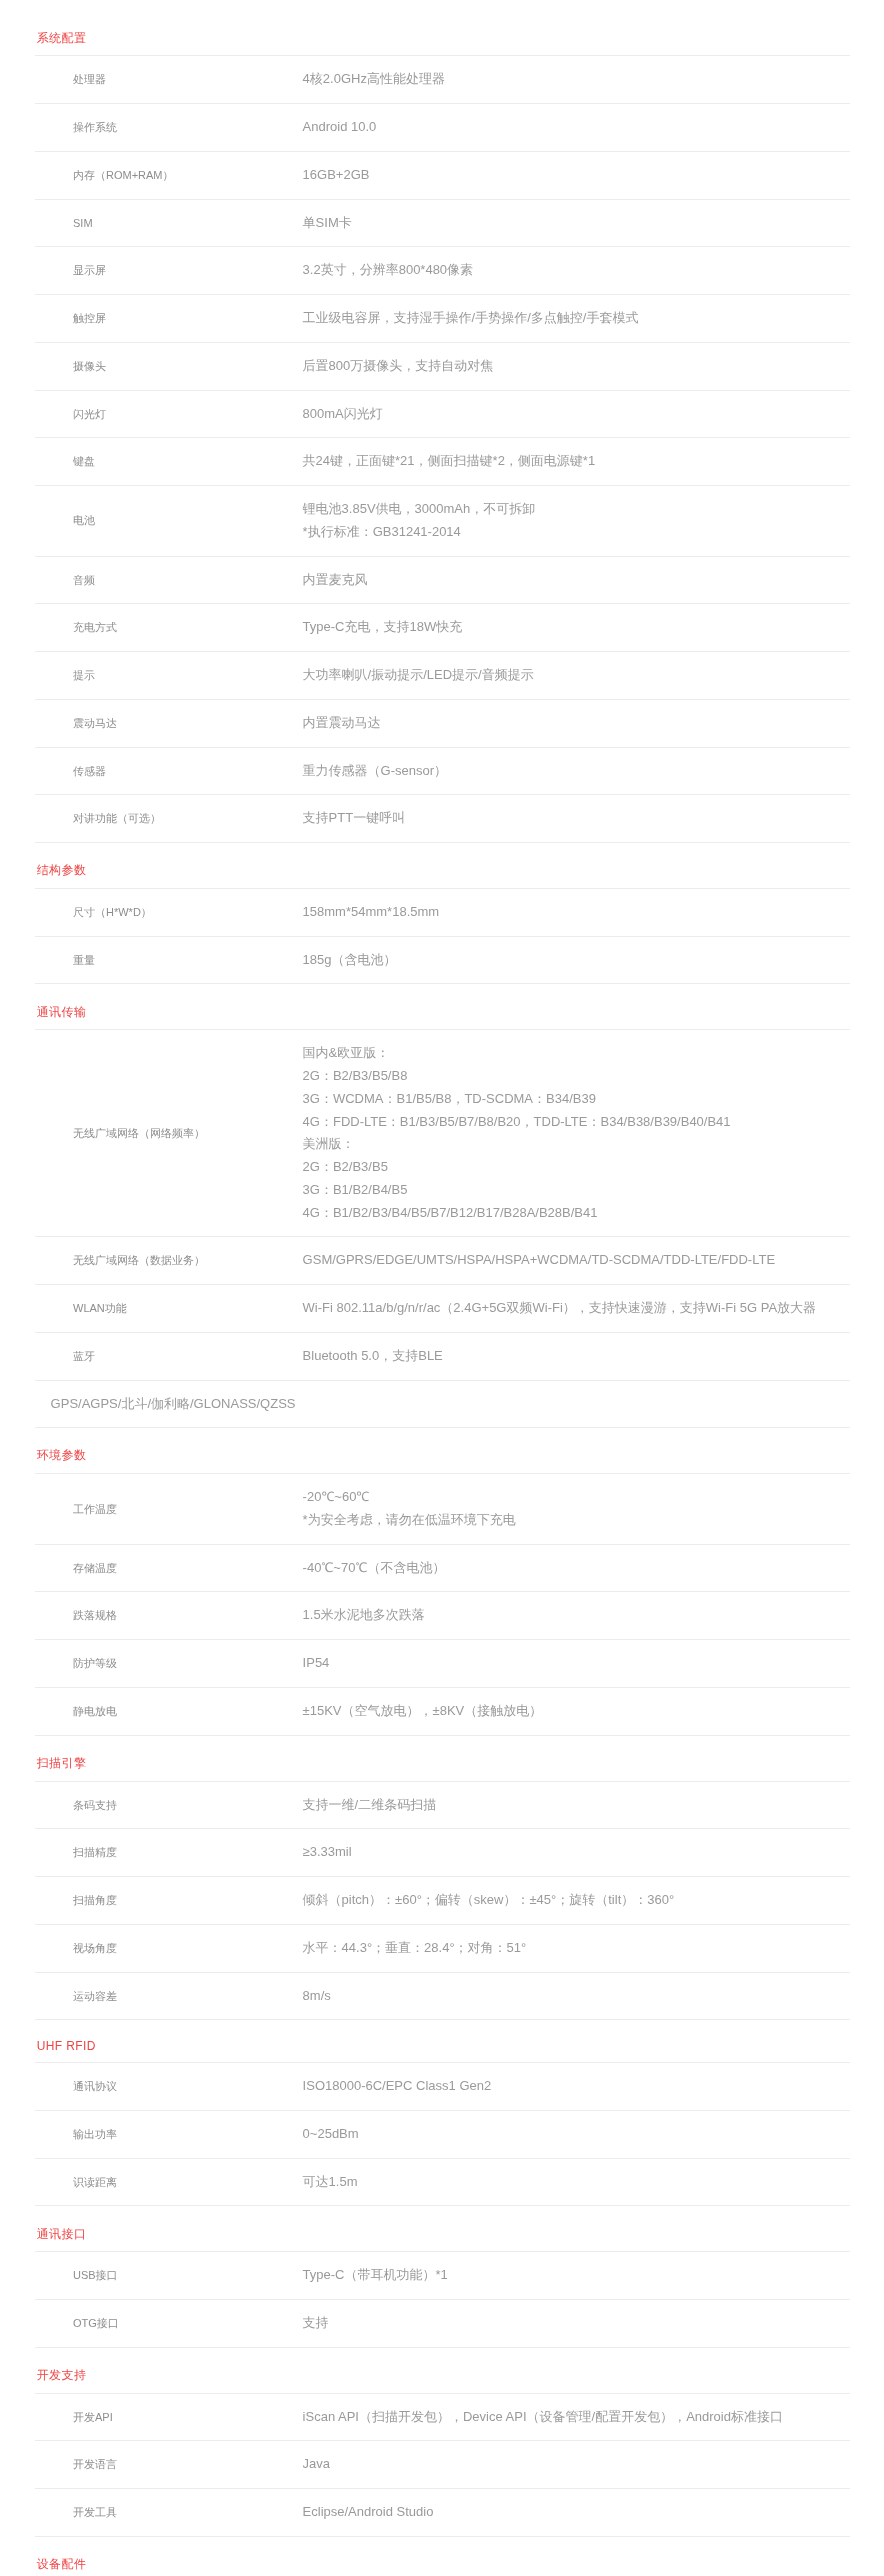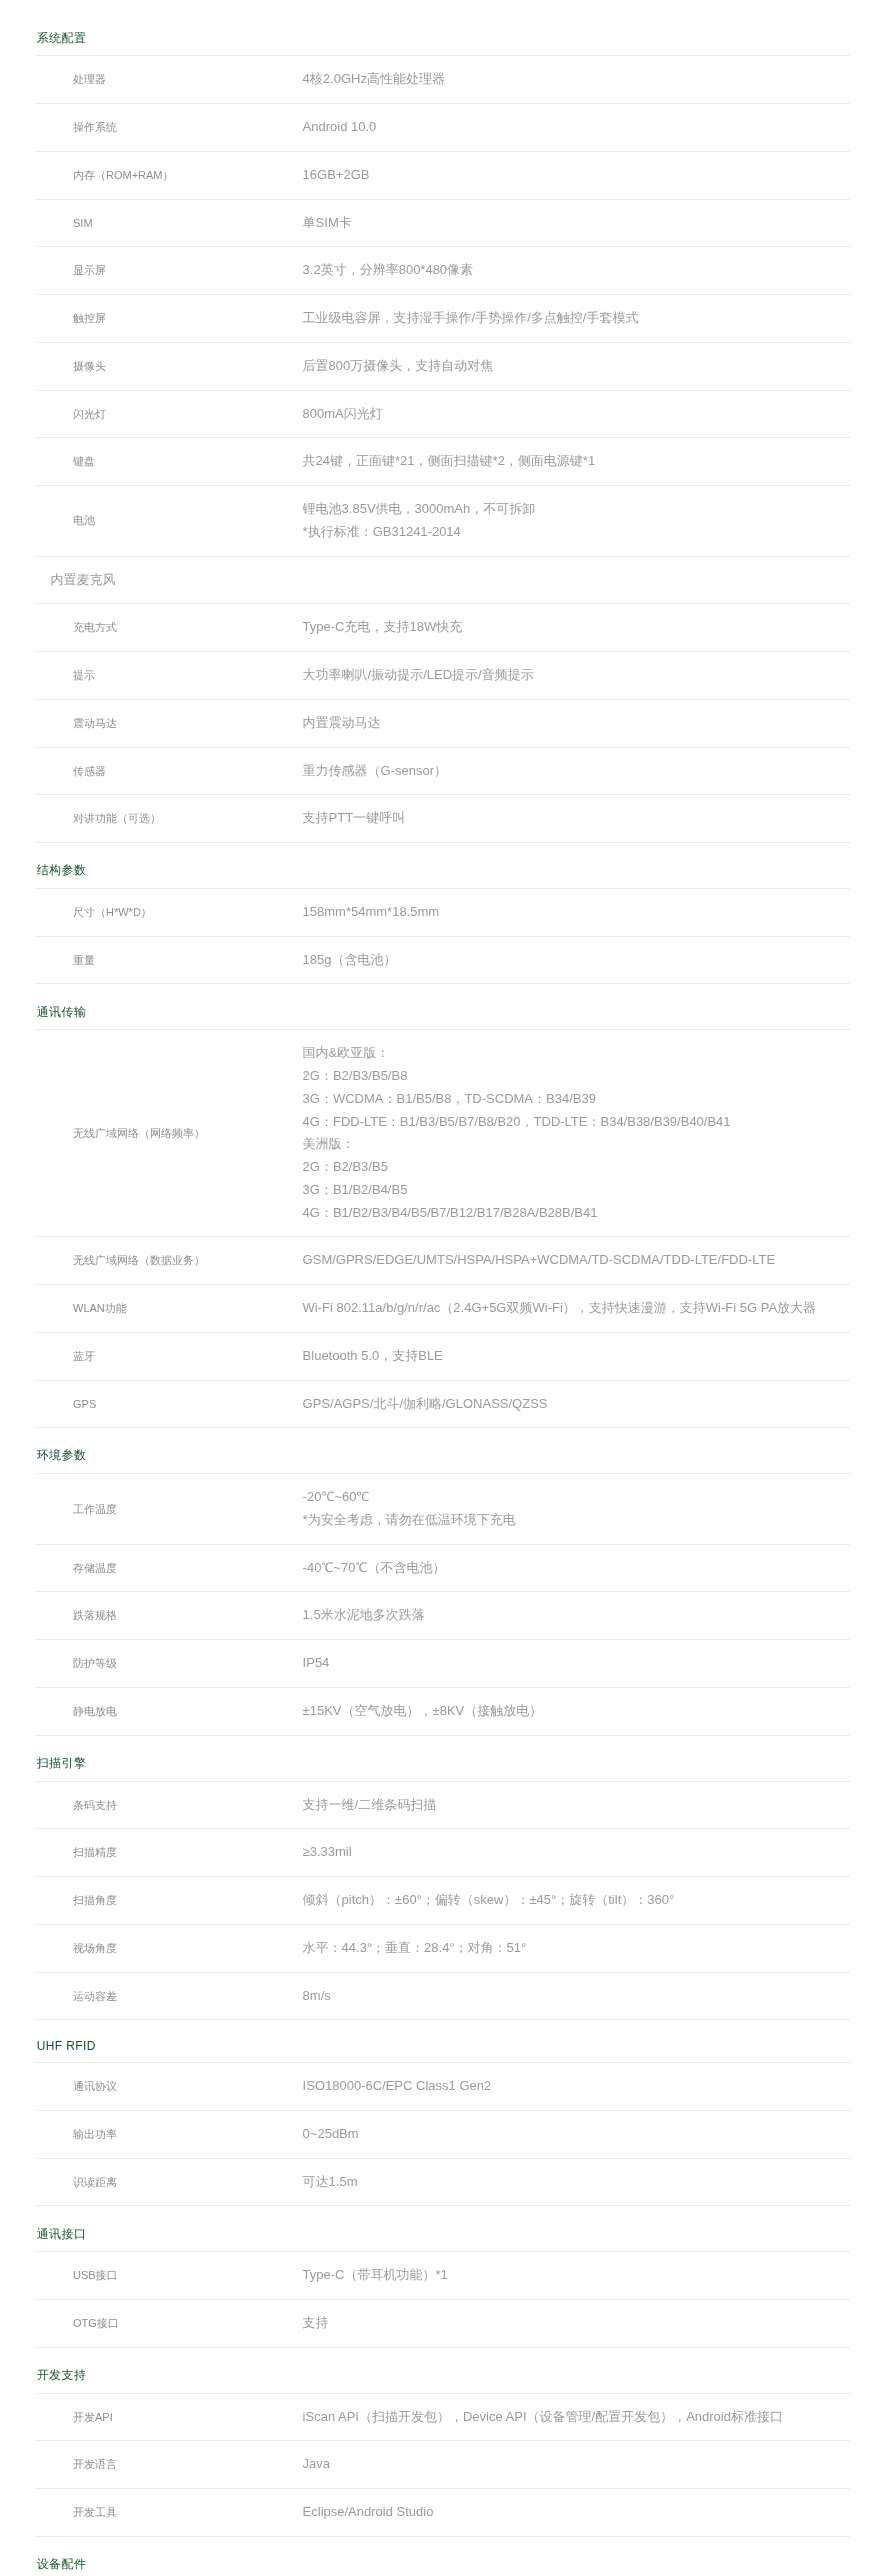--- a/index.html
+++ b/index.html
@@ -17,21 +17,21 @@
   }
   .page {
     width: 885px;
     padding: 15.6px 35px 35px 35px;
   }
   .section {
     margin-bottom: 5.2px;
   }
   .section-title {
     font-size: 12px;
-    color: #14532d;
+    color: #ef4444;
     padding: 14px 0 8.7px 1.7px;
     letter-spacing: 0.4px;
   }
   .spec-row {
     display: flex;
     align-items: center;
     border-top: 0.9px solid #ececec;
     min-height: 40px;
     padding: 0;
   }
@@ -100,20 +100,21 @@
         <div class="spec-row">
           <div class="spec-label">键盘</div>
           <div class="spec-value">共24键，正面键*21，侧面扫描键*2，侧面电源键*1</div>
         </div>
         <div class="spec-row">
           <div class="spec-label">电池</div>
           <div class="spec-value">锂电池3.85V供电，3000mAh，不可拆卸
 *执行标准：GB31241-2014</div>
         </div>
         <div class="spec-row">
+          <div class="spec-label">音频</div>
           <div class="spec-value">内置麦克风</div>
         </div>
         <div class="spec-row">
           <div class="spec-label">充电方式</div>
           <div class="spec-value">Type-C充电，支持18W快充</div>
         </div>
         <div class="spec-row">
           <div class="spec-label">提示</div>
           <div class="spec-value">大功率喇叭/振动提示/LED提示/音频提示</div>
         </div>
@@ -160,21 +161,20 @@
         </div>
         <div class="spec-row">
           <div class="spec-label">WLAN功能</div>
           <div class="spec-value">Wi-Fi 802.11a/b/g/n/r/ac（2.4G+5G双频Wi-Fi），支持快速漫游，支持Wi-Fi 5G PA放大器</div>
         </div>
         <div class="spec-row">
           <div class="spec-label">蓝牙</div>
           <div class="spec-value">Bluetooth 5.0，支持BLE</div>
         </div>
         <div class="spec-row">
-          <div class="spec-label">GPS</div>
           <div class="spec-value">GPS/AGPS/北斗/伽利略/GLONASS/QZSS</div>
         </div>
       </div>
       <div class="section">
         <div class="section-title">环境参数</div>
         <div class="spec-row">
           <div class="spec-label">工作温度</div>
           <div class="spec-value">-20℃~60℃
 *为安全考虑，请勿在低温环境下充电</div>
         </div>

